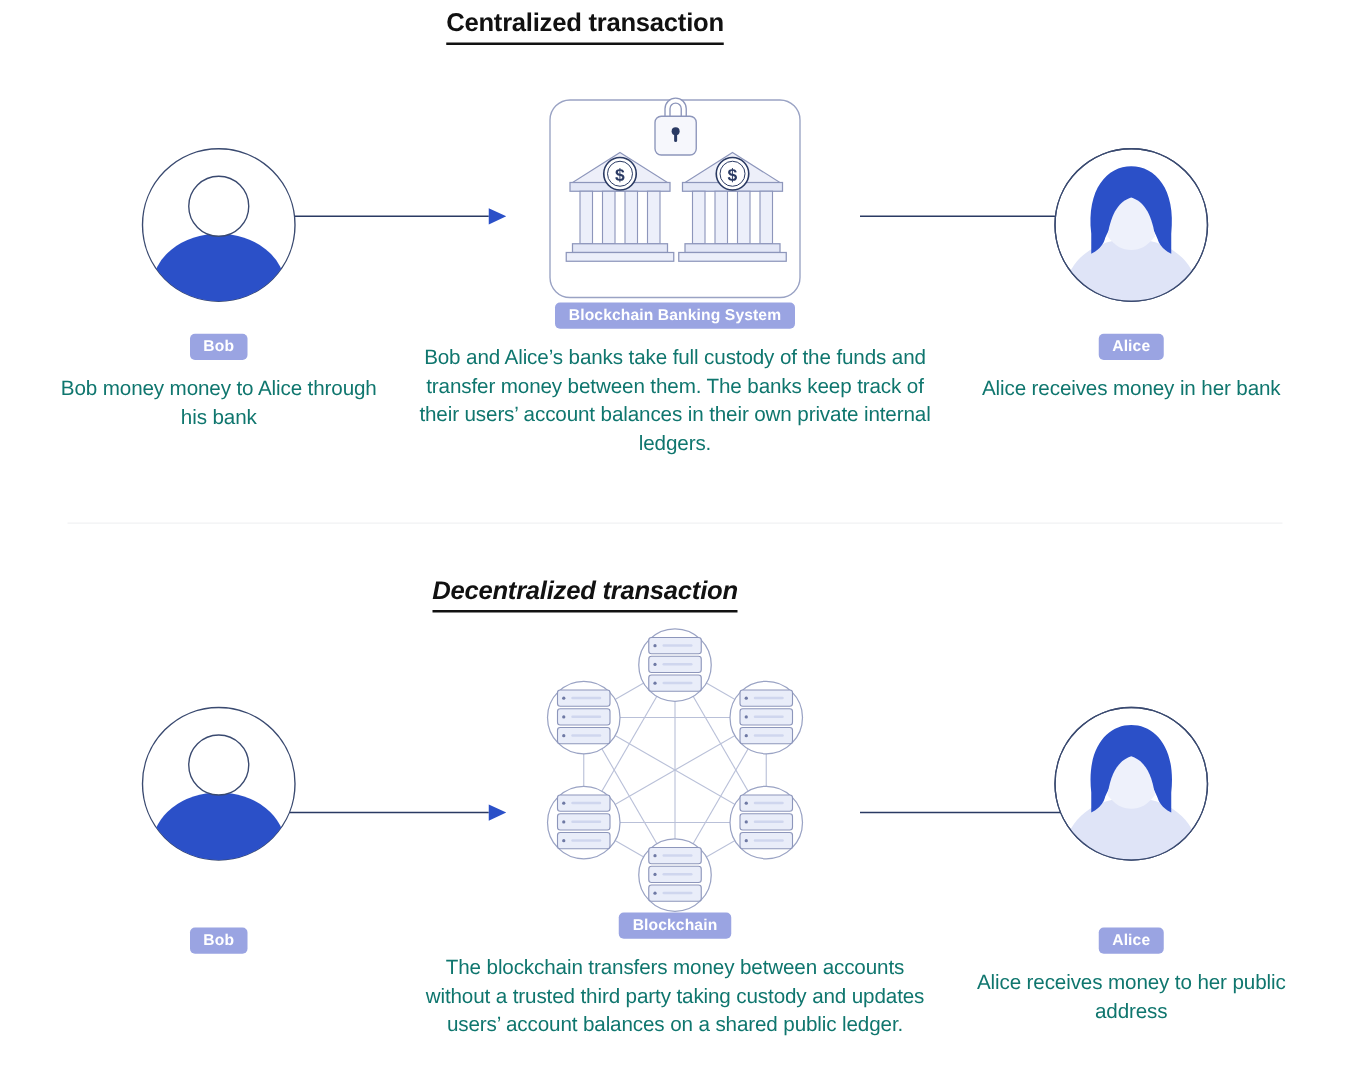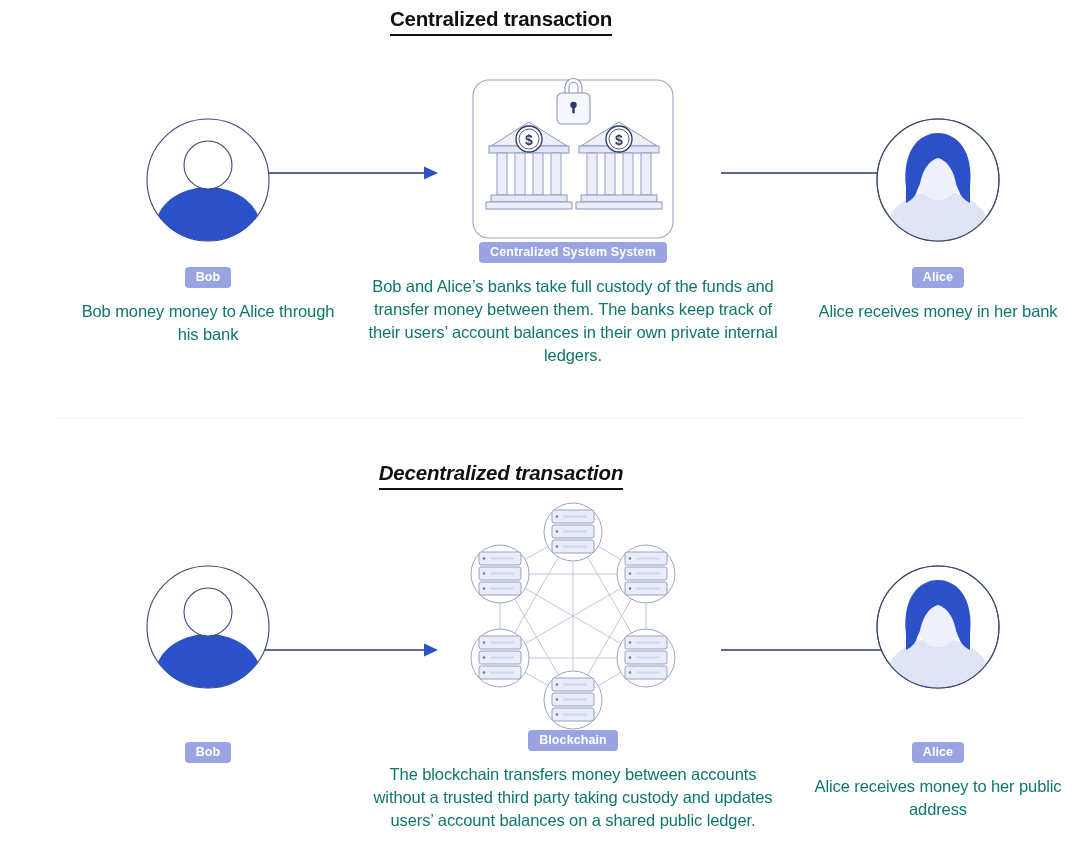--- a/index.html
+++ b/index.html
@@ -20,21 +20,21 @@
     letter-spacing: -0.2px;
     color: #111111;
     display: inline-block;
     border-bottom: 2.2px solid #111111;
     padding-bottom: 3px;
     line-height: 1.1;
   }
   .title-wrap { width: 100%; text-align: center; }
 
   
-  .section { position: relative; width: 936px; margin-left: 33px; }
+  .section { position: relative; width: 936px; }
   .row {
     display: flex;
     align-items: flex-start;
     justify-content: space-between;
     padding: 0 40px;
   }
   .col {
     display: flex;
     flex-direction: column;
     align-items: center;
@@ -172,21 +172,21 @@
               <rect x="44" y="31" width="10" height="42" fill="#eceffa" stroke="#8d96bb" stroke-width="0.9"></rect>
               <rect x="62" y="31" width="10" height="42" fill="#eceffa" stroke="#8d96bb" stroke-width="0.9"></rect>
               <rect x="2" y="73" width="76" height="7" fill="#e3e7f6" stroke="#8d96bb" stroke-width="1"></rect>
               <rect x="-3" y="80" width="86" height="7" fill="#eceffa" stroke="#8d96bb" stroke-width="1"></rect>
               <circle cx="40" cy="17" r="13" fill="#ffffff" stroke="#2a3a63" stroke-width="1.3"></circle>
               <circle cx="40" cy="17" r="10" fill="#ffffff" stroke="#2a3a63" stroke-width="0.8"></circle>
               <text x="40" y="22.5" font-size="14" font-weight="700" fill="#2a3a63" text-anchor="middle" font-family="Liberation Sans, sans-serif">$</text>
             </g>
           </svg>
         </div>
-        <span class="badge">Centralized System System</span>
+        <span class="badge">Blockchain Banking System</span>
         <div class="caption caption-center">Bob and Alice’s banks take full custody of the funds and transfer money between them. The banks keep track of their users’ account balances in their own private internal ledgers.</div>
       </div>
 
       <div class="col col-side">
         <div class="visual visual-side">
           <svg width="126" height="126" viewBox="0 0 126 126">
             <defs>
               <clipPath id="clipAlice1">
                   <circle cx="63" cy="63" r="61"></circle>
                 </clipPath>

